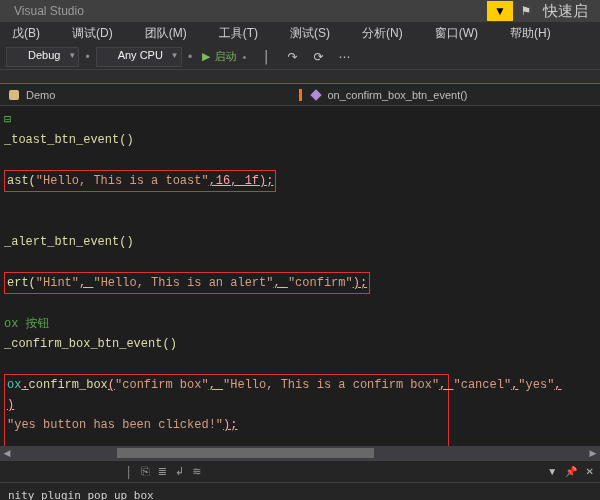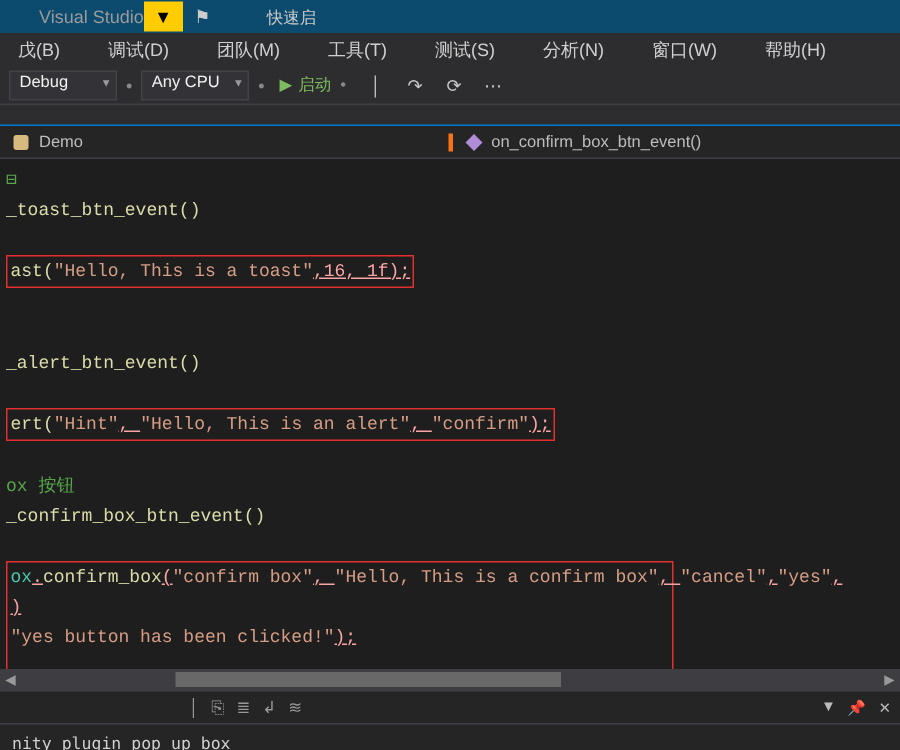--- a/index.html
+++ b/index.html
@@ -6,25 +6,25 @@
   html, body {
     width: 600px; height: 500px;
     background: #1e1e1e;
     font-family: "Segoe UI", Tahoma, sans-serif;
     font-size: 12px;
     color: #d0d0d0;
     overflow: hidden;
   }
   .title-bar {
     height: 22px;
-    background: #0c4a6e;
-    display: flex;
-    align-items: center;
-    justify-content: flex-start;
-    padding: 0 20px;
+    background: #404040;
+    display: flex;
+    align-items: center;
+    justify-content: space-between;
+    padding: 0 8px;
   }
   .title-text { color: #9a9a9a; font-size: 12px; padding-left: 6px; }
   .title-icons { display: flex; gap: 2px; align-items: center; }
   .title-icon {
     width: 22px; height: 20px;
     display: flex; align-items: center; justify-content: center;
     font-size: 12px; color: #ccc;
   }
   .title-icon.yellow { background: #ffcc00; color: #000; width: 26px; }
 
@@ -50,21 +50,21 @@
     align-items: center;
     gap: 6px;
     padding: 0 6px;
     border-bottom: 1px solid #3f3f46;
   }
   .combo {
     background: #333337;
     border: 1px solid #434346;
     color: #f1f1f1;
     font-size: 11px;
-    padding: 1px 18px 1px 6px;
+    padding: 1px 18px 1px 21px;
     height: 20px;
     position: relative;
     min-width: 72px;
   }
   .combo::after {
     content: "▾"; position: absolute; right: 4px; top: 2px; font-size: 9px; color: #999;
   }
   .play-btn {
     color: #7cbb5e; font-size: 11px; display: flex; align-items: center; gap: 4px;
     padding: 0 4px;
@@ -155,21 +155,21 @@
   .pin { font-size:10px; }
 </style>
 </head>
 <body>
 
 <div class="title-bar">
   <span class="title-text">Visual Studio</span>
   <div class="title-icons">
     <div class="title-icon yellow">▼</div>
     <div class="title-icon">⚑</div>
-    <div class="title-icon" style="width:auto;padding:0 4px;font-size:11px;color:#ccc;margin-left:26px;">快速启</div>
+    <div class="title-icon" style="width:auto;padding:0 4px;font-size:15px;color:#ccc;">快速启</div>
   </div>
 </div>
 
 <div class="menu-bar">
   <div class="menu-item">戊(B)</div>
   <div class="menu-item">调试(D)</div>
   <div class="menu-item">团队(M)</div>
   <div class="menu-item">工具(T)</div>
   <div class="menu-item">测试(S)</div>
   <div class="menu-item">分析(N)</div>

